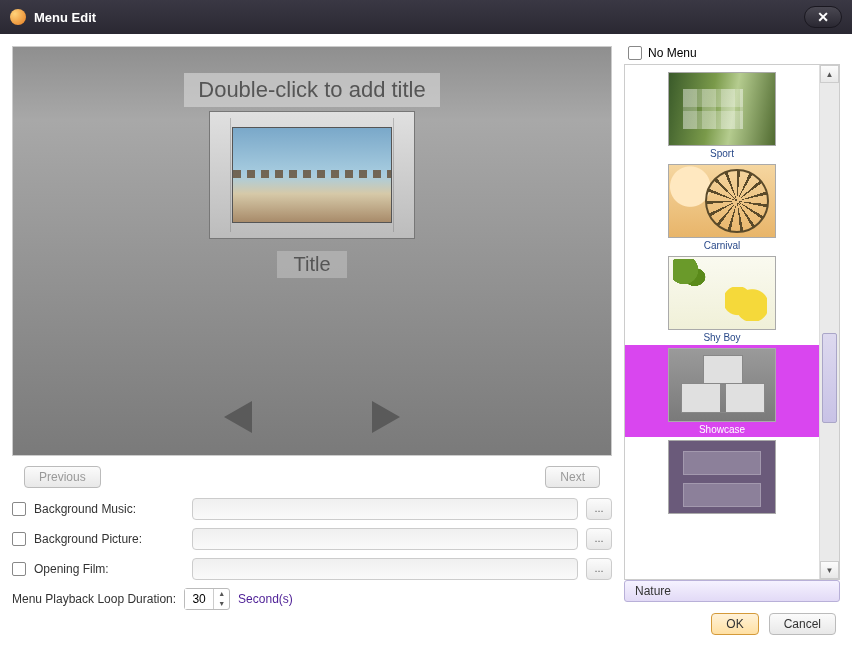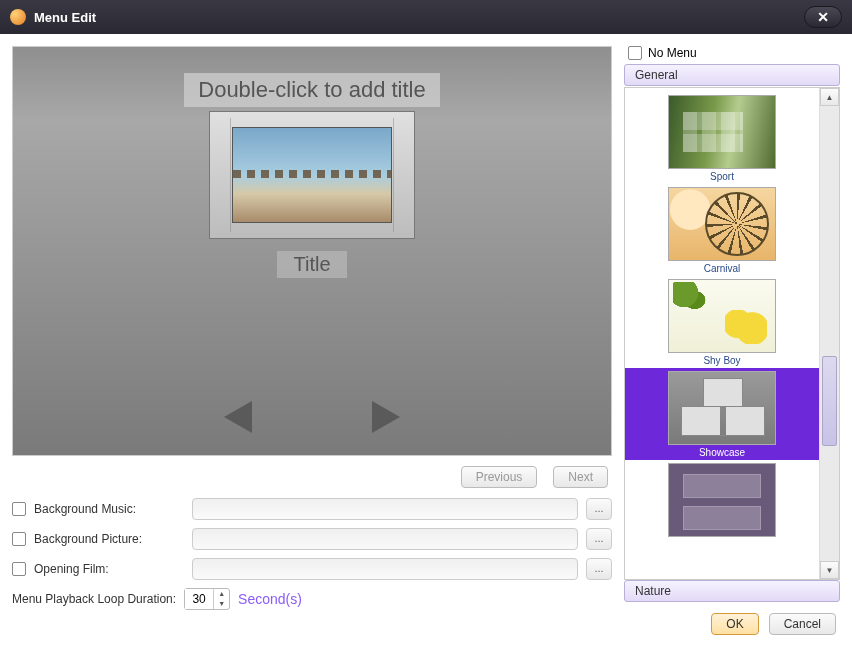--- a/index.html
+++ b/index.html
@@ -20,48 +20,48 @@
 .showcase::before, .showcase::after { content:""; position:absolute; top:6px; bottom:6px; width:1px; background: rgba(120,120,120,0.4); }
 .showcase::before { left:20px; } .showcase::after { right:20px; }
 .showcase-img { width: 160px; height: 96px; background: linear-gradient(#7aa8c9 0%, #a8cde0 50%, #d6c9a8 70%, #a88b6a 100%); border:1px solid #555; position: relative; }
 .showcase-img::after { content:""; position:absolute; left:0; right:0; top:45%; height:8px; background: repeating-linear-gradient(90deg, #5a3a1a 0 8px, transparent 8px 14px); opacity:0.7; }
 .thumb-title { color:#555; background: rgba(180,180,180,0.8); padding: 2px 16px; font-size: 20px; margin-top: 12px; }
 .nav-arrows { position:absolute; bottom:22px; left:0; right:0; display:flex; justify-content:center; gap:120px; }
 .arrow { width:0; height:0; cursor:pointer; }
 .arrow.left-a { border-top:16px solid transparent; border-bottom:16px solid transparent; border-right:28px solid #5a5a5a; }
 .arrow.right-a { border-top:16px solid transparent; border-bottom:16px solid transparent; border-left:28px solid #5a5a5a; }
 
-.prevnext { display:flex; justify-content:flex-end; gap:16px; margin:10px 4px; }
+.prevnext { display:flex; justify-content:space-between; gap:16px; margin:10px 12px; }
 .btn { border:1px solid #bbb; border-radius:4px; padding:3px 14px; font-size:12px; background: linear-gradient(#fbfbfb,#e8e8e8); color:#999; cursor:pointer; }
 .btn.enabled { color:#333; }
 .btn.primary { border-color:#d49a3a; background: linear-gradient(#fff2d9,#ffe0a3); color:#333; }
 
 .form-row { display:flex; align-items:center; margin-bottom:8px; gap:8px; }
 .form-row .chk { width:14px; height:14px; border:1px solid #888; background:#fff; border-radius:2px; cursor:pointer; flex-shrink:0; }
 .form-row .lbl { font-size:12px; color:#333; width:150px; }
 .form-row .field { flex:1; height:22px; border:1px solid #ccc; border-radius:4px; background: linear-gradient(#f0f0f0,#fafafa); }
 .form-row .browse { width:26px; height:22px; border:1px solid #ccc; border-radius:4px; background: linear-gradient(#fbfbfb,#e8e8e8); font-size:11px; text-align:center; line-height:19px; color:#666; cursor:pointer; }
 .spinner { width:46px; height:22px; border:1px solid #bbb; border-radius:3px; display:flex; background:#fff; }
 .spinner input { width:28px; border:none; text-align:center; font-size:12px; outline:none; }
 .spinner .arrows { width:16px; display:flex; flex-direction:column; border-left:1px solid #ccc; }
 .spinner .arrows div { flex:1; font-size:7px; text-align:center; line-height:9px; cursor:pointer; color:#555; }
-.unit { font-size:14px; color:#8b5cf6; }
+.unit { font-size:12px; color:#4c1d95; }
 
 .right { width:216px; margin-left:12px; display:flex; flex-direction:column; }
 .nomenu { display:flex; align-items:center; gap:6px; font-size:12px; margin-bottom:4px; padding-left:4px; }
 .nomenu .chk { width:14px; height:14px; border:1px solid #888; border-radius:2px; background:#fff; cursor:pointer; }
 .cat-header { font-size:12px; padding:3px 10px; border:1px solid #b8b0d8; border-radius:3px; background: linear-gradient(#f5f2ff,#e2daf6); color:#333; cursor:pointer; margin-bottom:1px; }
 .templates { flex:1; border:1px solid #ccc; position:relative; overflow:hidden; background:#fff; display:flex; }
 .tpl-list { flex:1; overflow-y:auto; padding:4px 0; }
 .scrollbar-outer { width:20px; background:#f0f0f0; border-left:1px solid #ddd; display:flex; flex-direction:column; }
 .scrollbar-outer .sb-btn { height:18px; border:1px solid #ccc; background: linear-gradient(#fcfcfc,#e8e8e8); font-size:8px; display:flex; align-items:center; justify-content:center; color:#555; cursor:pointer; }
 .scrollbar-outer .sb-track { flex:1; background:#eaeaea; position:relative; }
 .scrollbar-outer .sb-thumb { position:absolute; left:2px; right:2px; top:250px; height:90px; background: linear-gradient(#ddd9ef,#c8c2e6); border:1px solid #aaa6c8; border-radius:2px; cursor:pointer; }
 .tpl-item { text-align:center; padding:3px 6px 2px; cursor:pointer; }
-.tpl-item.selected { background:#6d28d9; }
+.tpl-item.selected { background:#d946ef; }
 .tpl-thumb { width:108px; height:74px; margin:0 auto; border:1px solid #aaa; position:relative; overflow:hidden; }
 .tpl-label { font-size:10px; color:#2a4a8a; margin-top:2px; }
 .tpl-item.selected .tpl-label { color:#fff; }
 
 .tpl-sport { background: linear-gradient(100deg, #3a5a2a 0%, #7a9a4a 40%, #b5cc8f 60%, #506a30 100%); }
 .tpl-sport::after { content:""; position:absolute; left:14px; top:16px; width:60px; height:40px; background: repeating-linear-gradient(90deg, rgba(255,255,255,0.25) 0 14px, transparent 14px 19px), repeating-linear-gradient(0deg, rgba(255,255,255,0.25) 0 18px, transparent 18px 22px); }
 .tpl-carnival { background: radial-gradient(circle at 20% 30%, #ffe8c0 0 20%, transparent 21%), linear-gradient(#f5d6a0, #e8b56a); }
 .tpl-carnival::after { content:""; position:absolute; right:6px; top:4px; width:60px; height:60px; border:2px solid #5a4a2a; border-radius:50%; background: repeating-conic-gradient(#5a4a2a 0 6deg, transparent 6deg 24deg); }
 .tpl-shyboy { background: linear-gradient(#fafaf0, #f0f0d8); }
 .tpl-shyboy::before { content:""; position:absolute; left:4px; top:2px; width:36px; height:36px; background: radial-gradient(ellipse at 30% 30%, #6a9a2a 0 40%, transparent 41%), radial-gradient(ellipse at 60% 50%, #5a8a1a 0 35%, transparent 36%); }
@@ -134,21 +134,20 @@
       </div>
       <div class="unit">Second(s)</div>
     </div>
   </div>
 
   <div class="right">
     <div class="nomenu">
       <div class="chk"></div>
       <span>No Menu</span>
     </div>
-    <div class="cat-header">General</div>
     <div class="templates">
       <div class="tpl-list">
         <div class="tpl-item">
           <div class="tpl-thumb tpl-sport"></div>
           <div class="tpl-label">Sport</div>
         </div>
         <div class="tpl-item">
           <div class="tpl-thumb tpl-carnival"></div>
           <div class="tpl-label">Carnival</div>
         </div>

